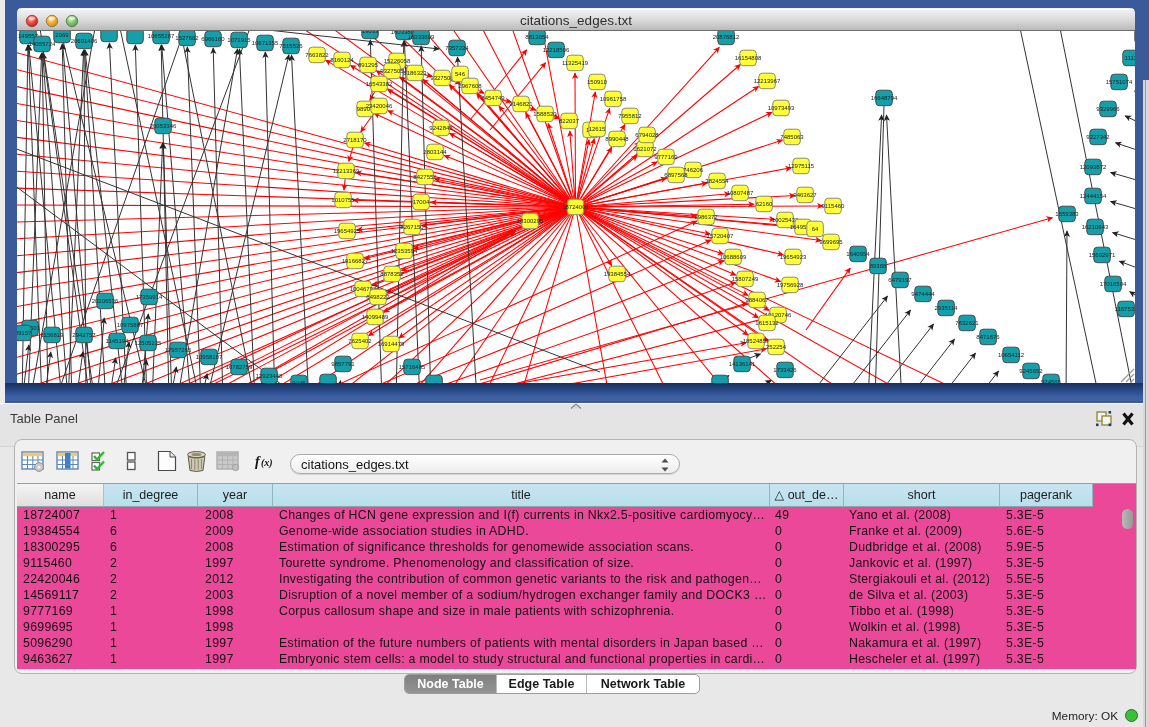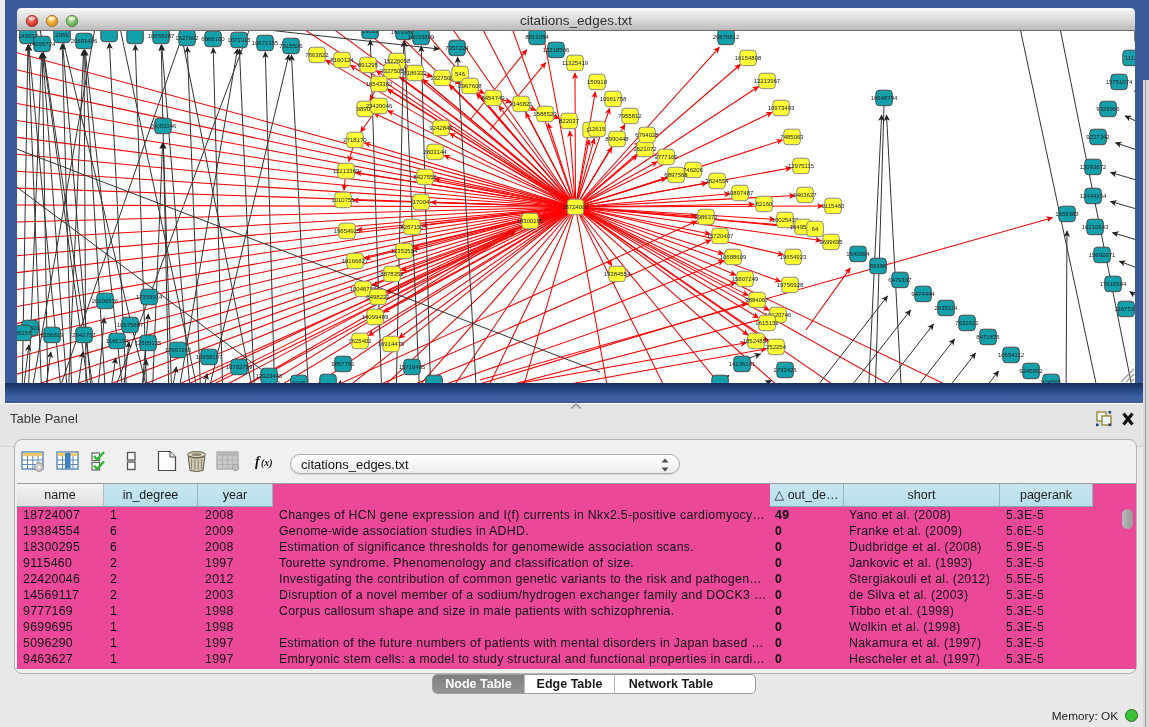--- a/index.html
+++ b/index.html
@@ -12,22 +12,22 @@
   background:#ec4899; overflow:hidden; border-top:1px solid #9d9d9d; }
 .th { position:absolute; top:0; height:23px; background:linear-gradient(#c7e5f0,#b8dfec);
   border-right:1px solid #90b6c2; border-bottom:1px solid #8aa6ad;
   font-size:12.5px; color:#1c1c1c; text-align:center; line-height:22px; }
 .th.gray { background:linear-gradient(#f4f4f4,#dfdfdf); border-right:1px solid #bbb; }
 .tr { position:absolute; left:0; width:1075px; height:16px; font-size:12.3px;
   letter-spacing:0.3px; color:#111; }
 .tr span { position:absolute; top:1px; white-space:nowrap; }
 .c0 { left:6px; } .c1 { left:93px; } .c2 { left:188px; }
 .c3 { left:262px; width:489px; overflow:hidden; text-overflow:ellipsis; }
-.c4 { left:758px;font-weight:bold; } .c5 { left:832px; } .c6 { left:989px; }
-#tabs { position:absolute; left:432px; top:674px; width:324px; height:20px;
+.c4 { left:758px; } .c5 { left:832px; } .c6 { left:989px; }
+#tabs { position:absolute; left:404px; top:674px; width:296px; height:20px;
   border:1px solid #9d9d9d; border-radius:5px; background:#fff; font-size:12.5px; font-weight:bold; }
 #tabs .seg { position:absolute; top:0; height:18px; line-height:18px; text-align:center; color:#1a1a1a; }
 #status { position:absolute; right:31px; top:709px; font-size:11.8px; color:#222; }
 #memdot { position:absolute; right:11px; top:709px; width:13px; height:13px; border-radius:50%;
   background:#3bc136; border:1.2px solid #2c6e26; }
 #rightedge { position:absolute; right:0; top:403px; width:6px; height:324px; background:#d8d8d8; }
 #rightline { position:absolute; right:3px; top:403px; width:1px; height:324px; background:#9a9a9a; }
 </style></head>
 <body>
 <svg width="1149" height="403" viewBox="0 0 1149 403" style="position:absolute;left:0;top:0">
@@ -664,20 +664,21 @@
     <svg width="10" height="14" viewBox="0 0 10 14" style="position:absolute;right:9px;top:3px">
       <path d="M1.5 4.6 L5 0.6 L8.5 4.6 Z" fill="#4d4d4d"></path>
       <path d="M1.5 9.4 L5 13.4 L8.5 9.4 Z" fill="#4d4d4d"></path>
     </svg>
   </div>
 </div>
 <div id="tablewrap">
   <div class="th gray" style="left:0;width:87px">name</div>
   <div class="th" style="left:87px;width:94px">in_degree</div>
   <div class="th" style="left:181px;width:75px">year</div>
+  <div class="th" style="left:256px;width:497px">title</div>
   <div class="th" style="left:753px;width:74px">△ out_de…</div>
   <div class="th" style="left:827px;width:156px">short</div>
   <div class="th" style="left:983px;width:93px">pagerank</div>
   <div class="tr" style="top:23px">
       <span class="c0">18724007</span>
       <span class="c1">1</span>
       <span class="c2">2008</span>
       <span class="c3">Changes of HCN gene expression and I(f) currents in Nkx2.5-positive cardiomyocytes</span>
       <span class="c4">49</span>
       <span class="c5">Yano et al. (2008)</span>
@@ -700,21 +701,21 @@
       <span class="c4">0</span>
       <span class="c5">Dudbridge et al. (2008)</span>
       <span class="c6">5.9E-5</span>
     </div>
     <div class="tr" style="top:71px">
       <span class="c0">9115460</span>
       <span class="c1">2</span>
       <span class="c2">1997</span>
       <span class="c3">Tourette syndrome. Phenomenology and classification of size.</span>
       <span class="c4">0</span>
-      <span class="c5">Jankovic et al. (1993)</span>
+      <span class="c5">Jankovic et al. (1997)</span>
       <span class="c6">5.3E-5</span>
     </div>
     <div class="tr" style="top:87px">
       <span class="c0">22420046</span>
       <span class="c1">2</span>
       <span class="c2">2012</span>
       <span class="c3">Investigating the contribution of common genetic variants to the risk and pathogenesis of</span>
       <span class="c4">0</span>
       <span class="c5">Stergiakouli et al. (2012)</span>
       <span class="c6">5.5E-5</span>

